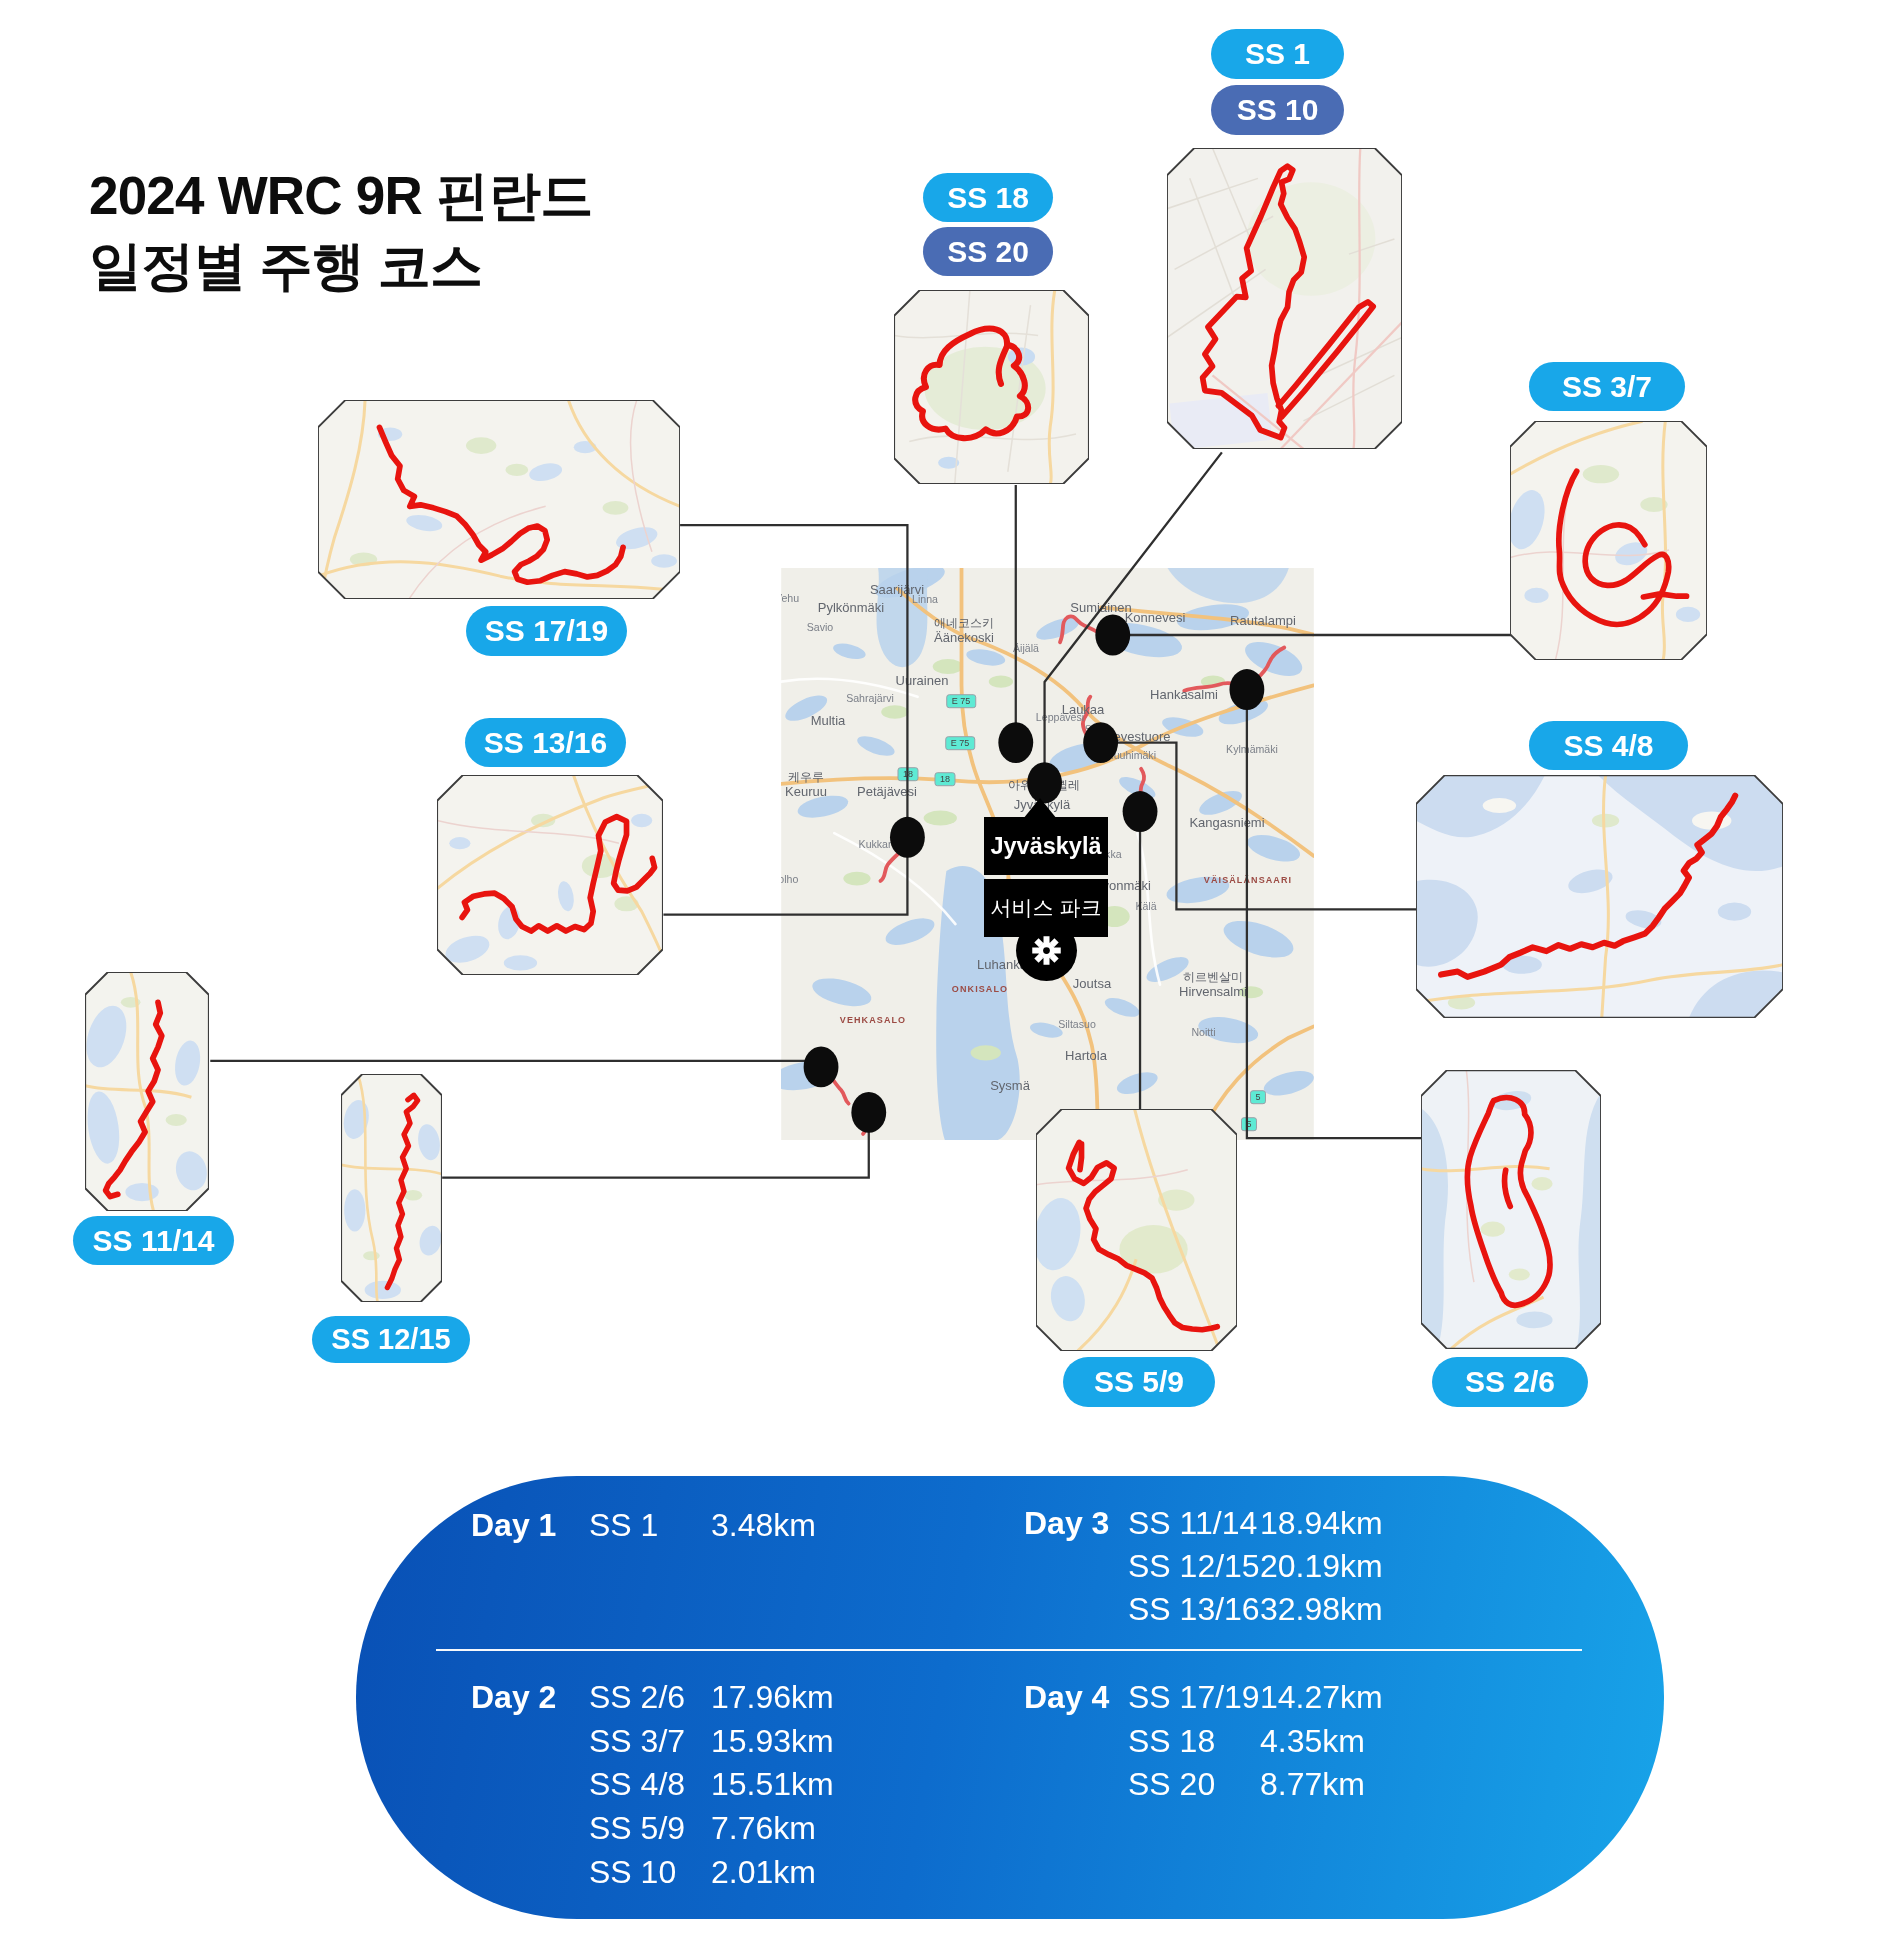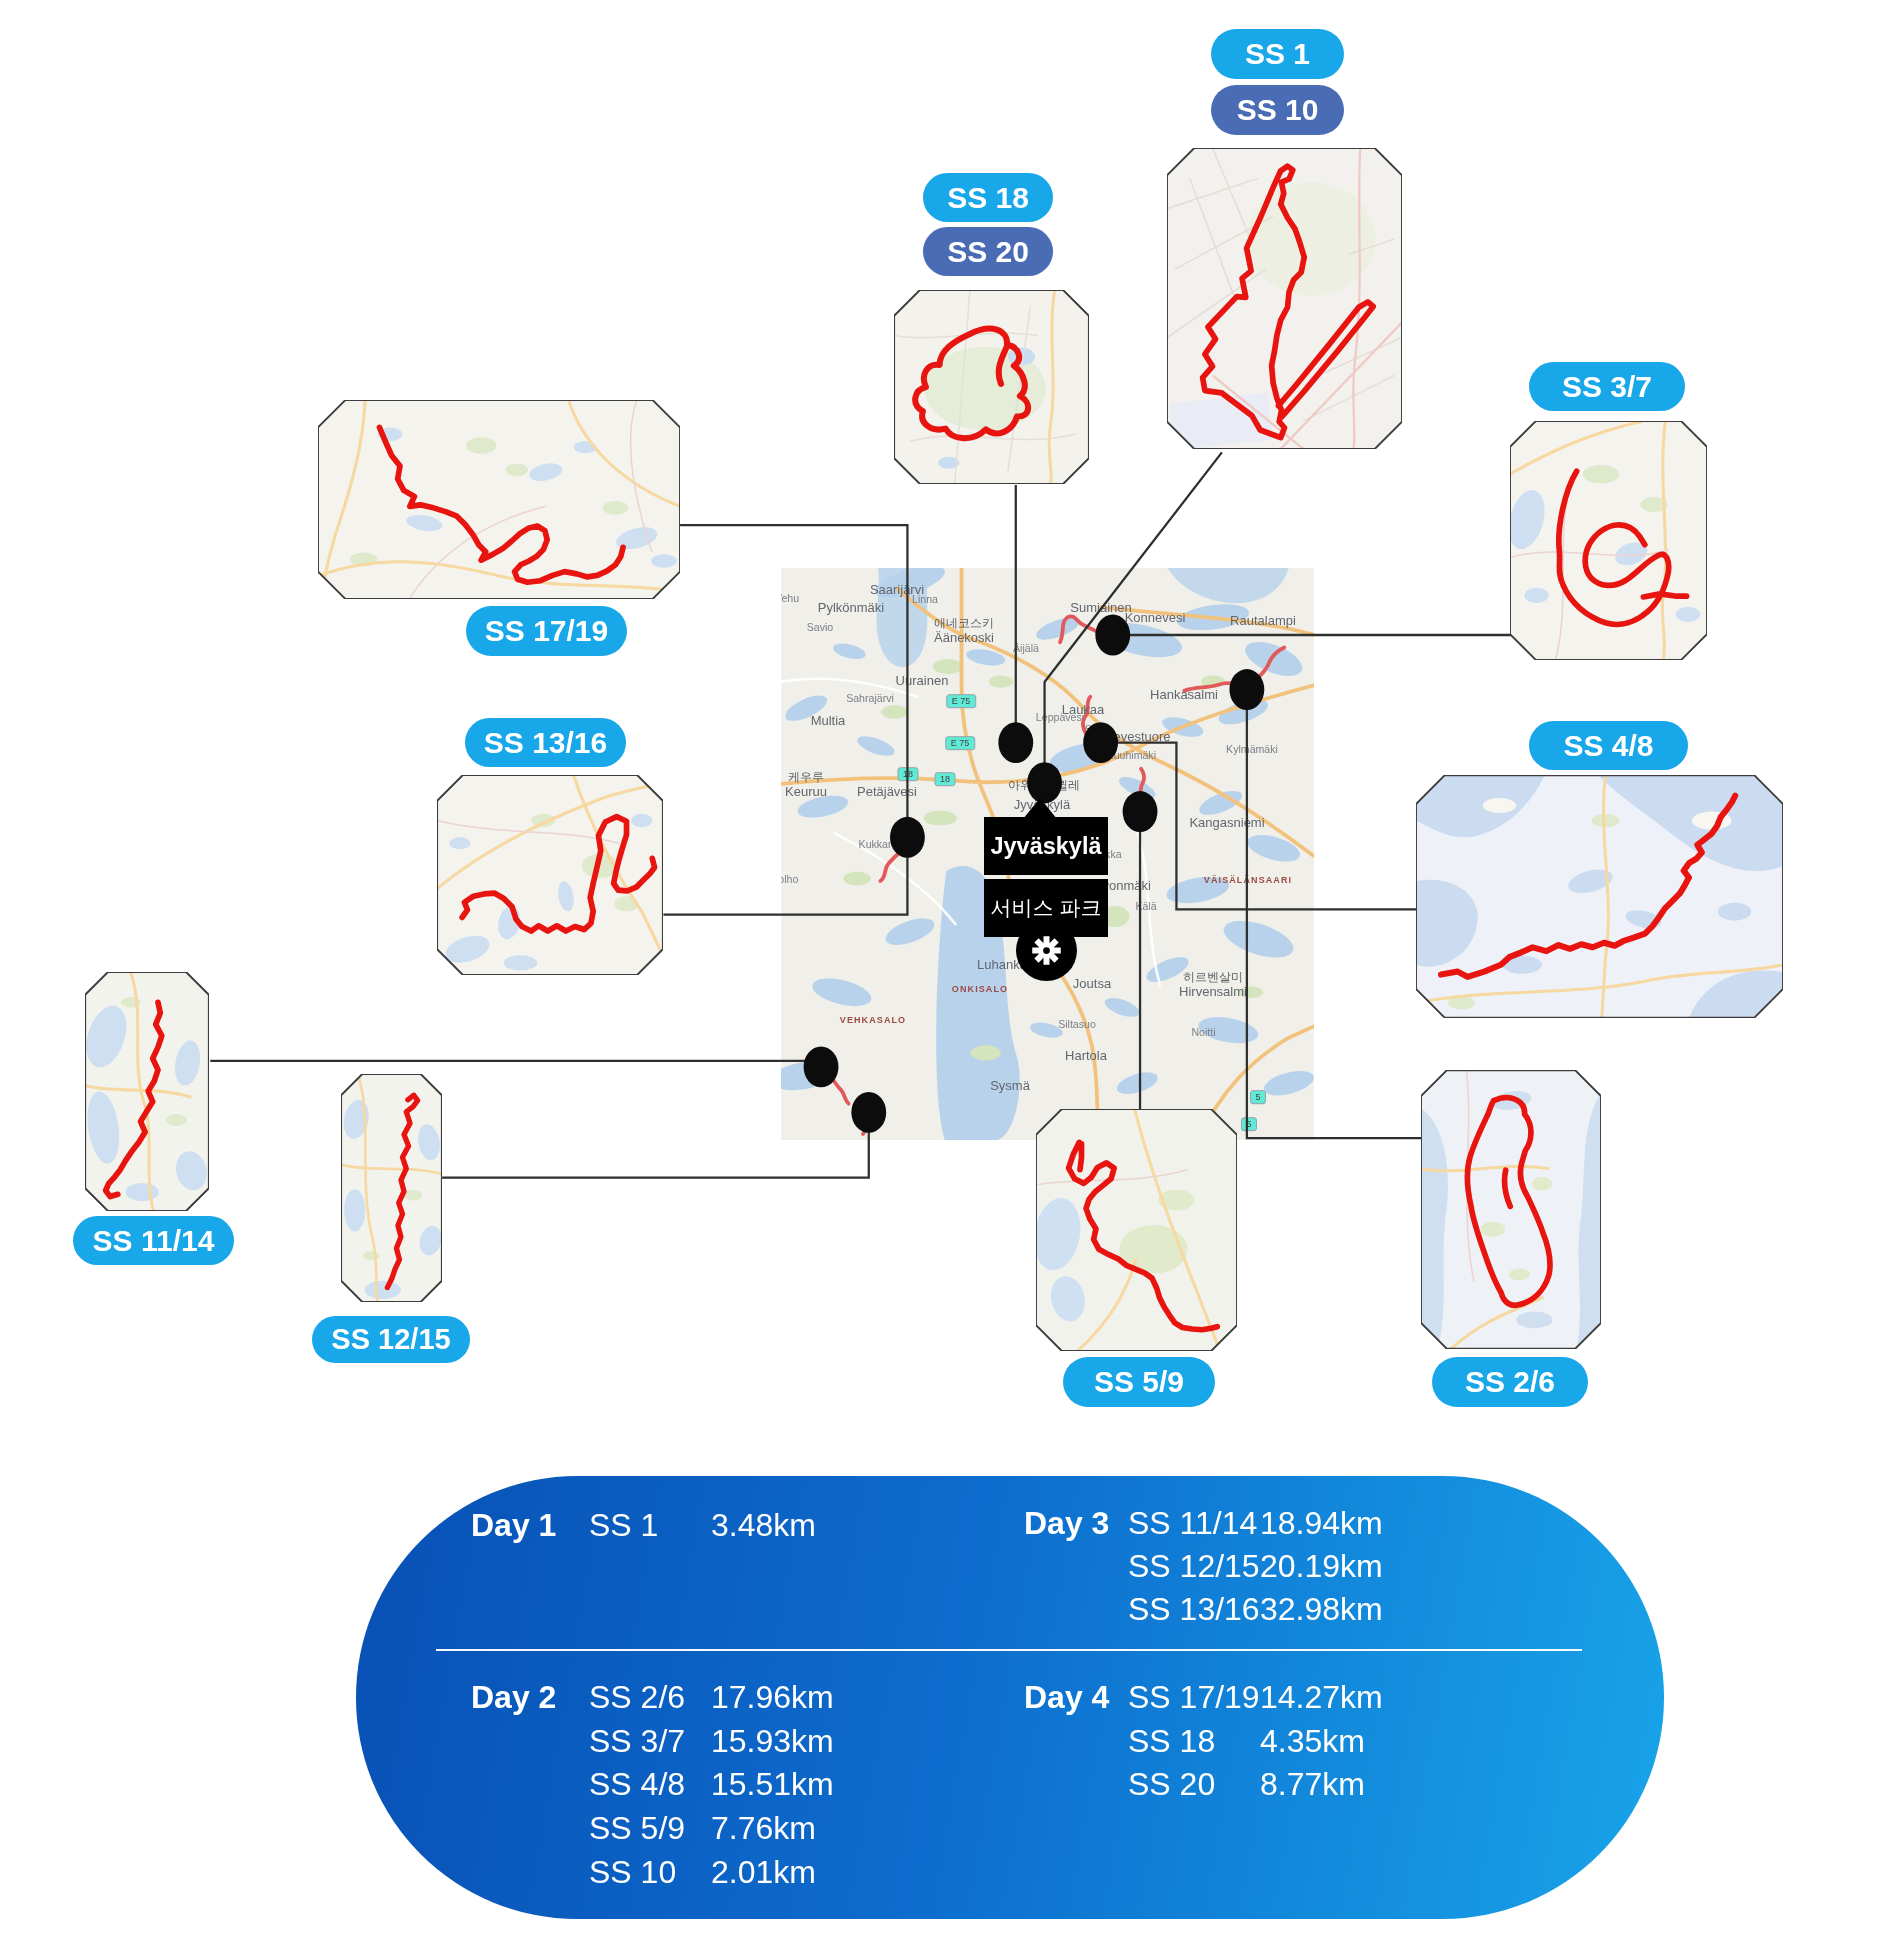--- a/index.html
+++ b/index.html
@@ -42,20 +42,22 @@
   #panel .cell{position:absolute;height:44px;line-height:44px;color:#fff;font-size:32px;white-space:nowrap;}
   #panel .d-label{font-weight:700;}
   #divider{position:absolute;left:80px;top:173px;width:1146px;height:2.3px;background:rgba(255,255,255,.96);}
 </style>
 </head>
 <body>
 
 <div id="canvas">
 
   <div id="title">
+    <div>2024 WRC 9R 핀란드</div>
+    <div>일정별 주행 코스</div>
   </div>
 
   <div id="cmap">
     <svg width="533" height="572" viewBox="1030 750 703 755">
       <rect x="1030" y="750" width="703" height="755" fill="#f0efe9"></rect>
       <g fill="#b9d2ec" stroke="none">
         <ellipse cx="1200" cy="768" rx="48" ry="16" transform="rotate(-18 1200 768)"></ellipse>
         <ellipse cx="1120" cy="860" rx="22" ry="9" transform="rotate(14 1120 860)"></ellipse>
         <ellipse cx="1063" cy="935" rx="30" ry="12" transform="rotate(-25 1063 935)"></ellipse>
         <ellipse cx="1155" cy="985" rx="26" ry="10" transform="rotate(20 1155 985)"></ellipse>

